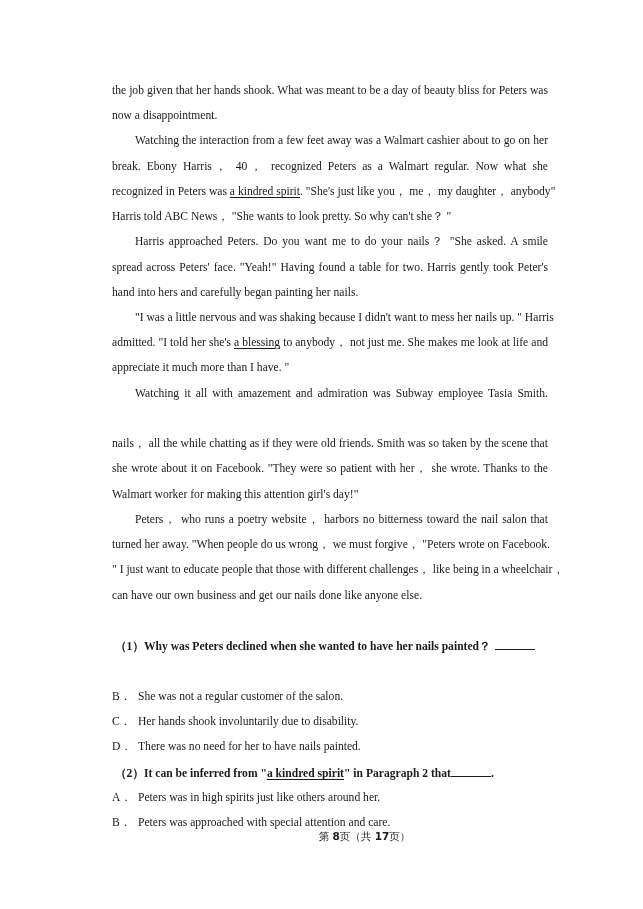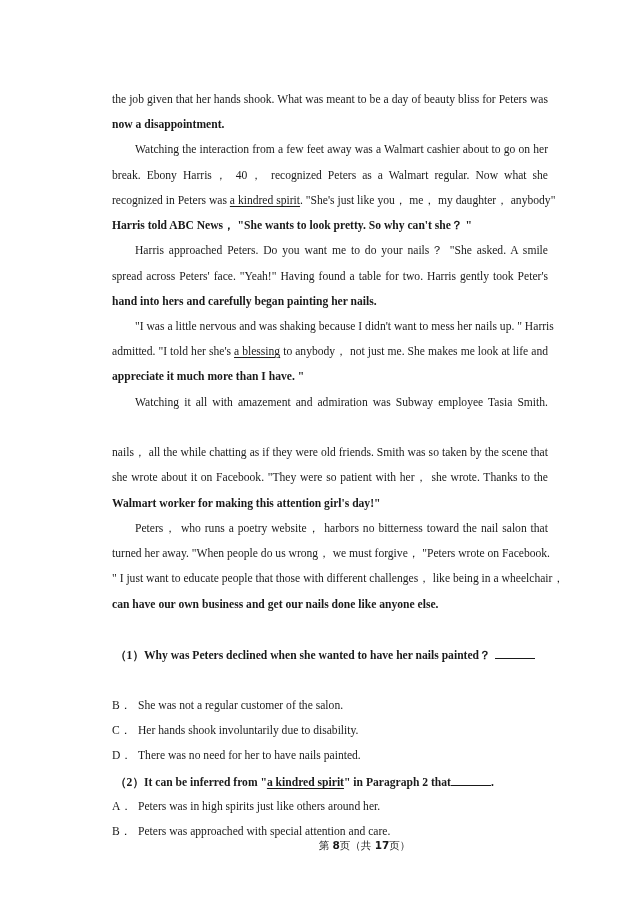--- a/index.html
+++ b/index.html
@@ -11,38 +11,37 @@
       width: 643px;
       height: 909px;
       position: relative;
       overflow: hidden;
       font-family: "Liberation Serif", "DejaVu Serif", serif;
       color: #1a1a1a;
     }
     .page {
       position: absolute;
       left: 0;
-      top: 9px;
+      top: 0;
       width: 643px;
       height: 735px;
     }
     .line {
       position: absolute;
       left: 112px;
       width: 436px;
       font-size: 11.6px;
       line-height: 14px;
       white-space: nowrap;
       text-align: justify;
       text-align-last: justify;
       letter-spacing: 0;
     }
     .line.last {
       text-align-last: left;
-      font-weight: bold;
     }
     .line.indent {
       left: 135px;
       width: 413px;
     }
     .q-line {
       position: absolute;
       left: 112px;
       font-size: 11.6px;
       line-height: 14px;

